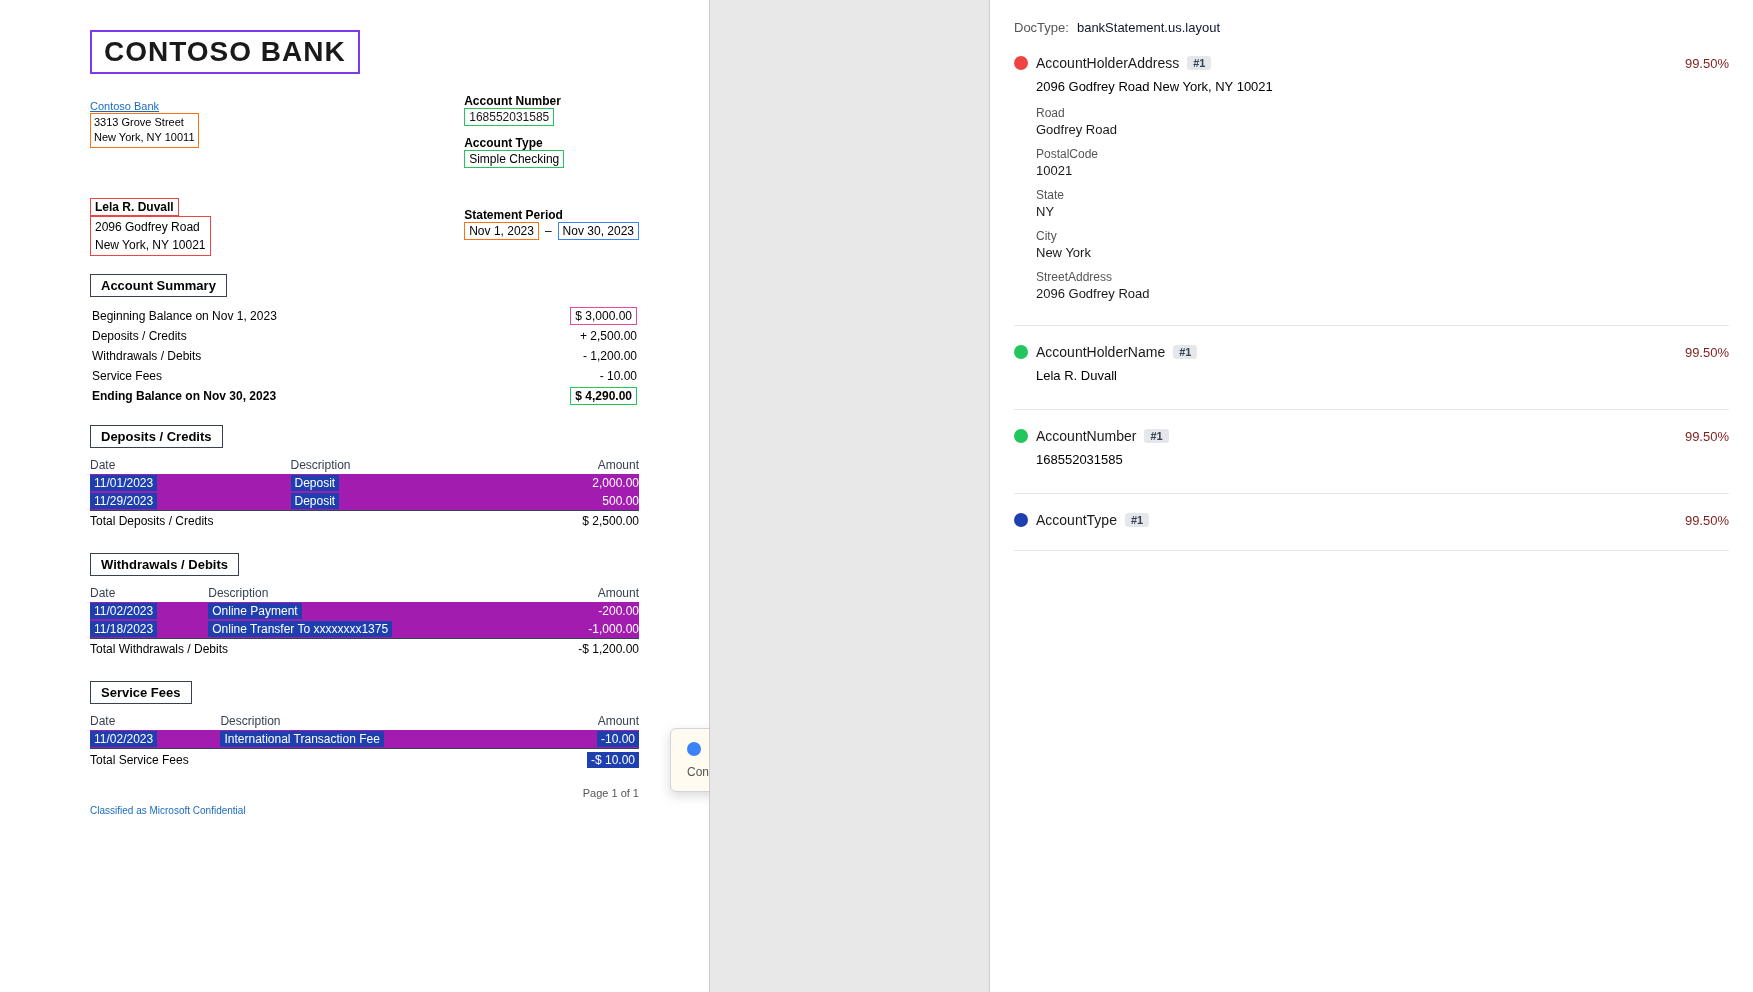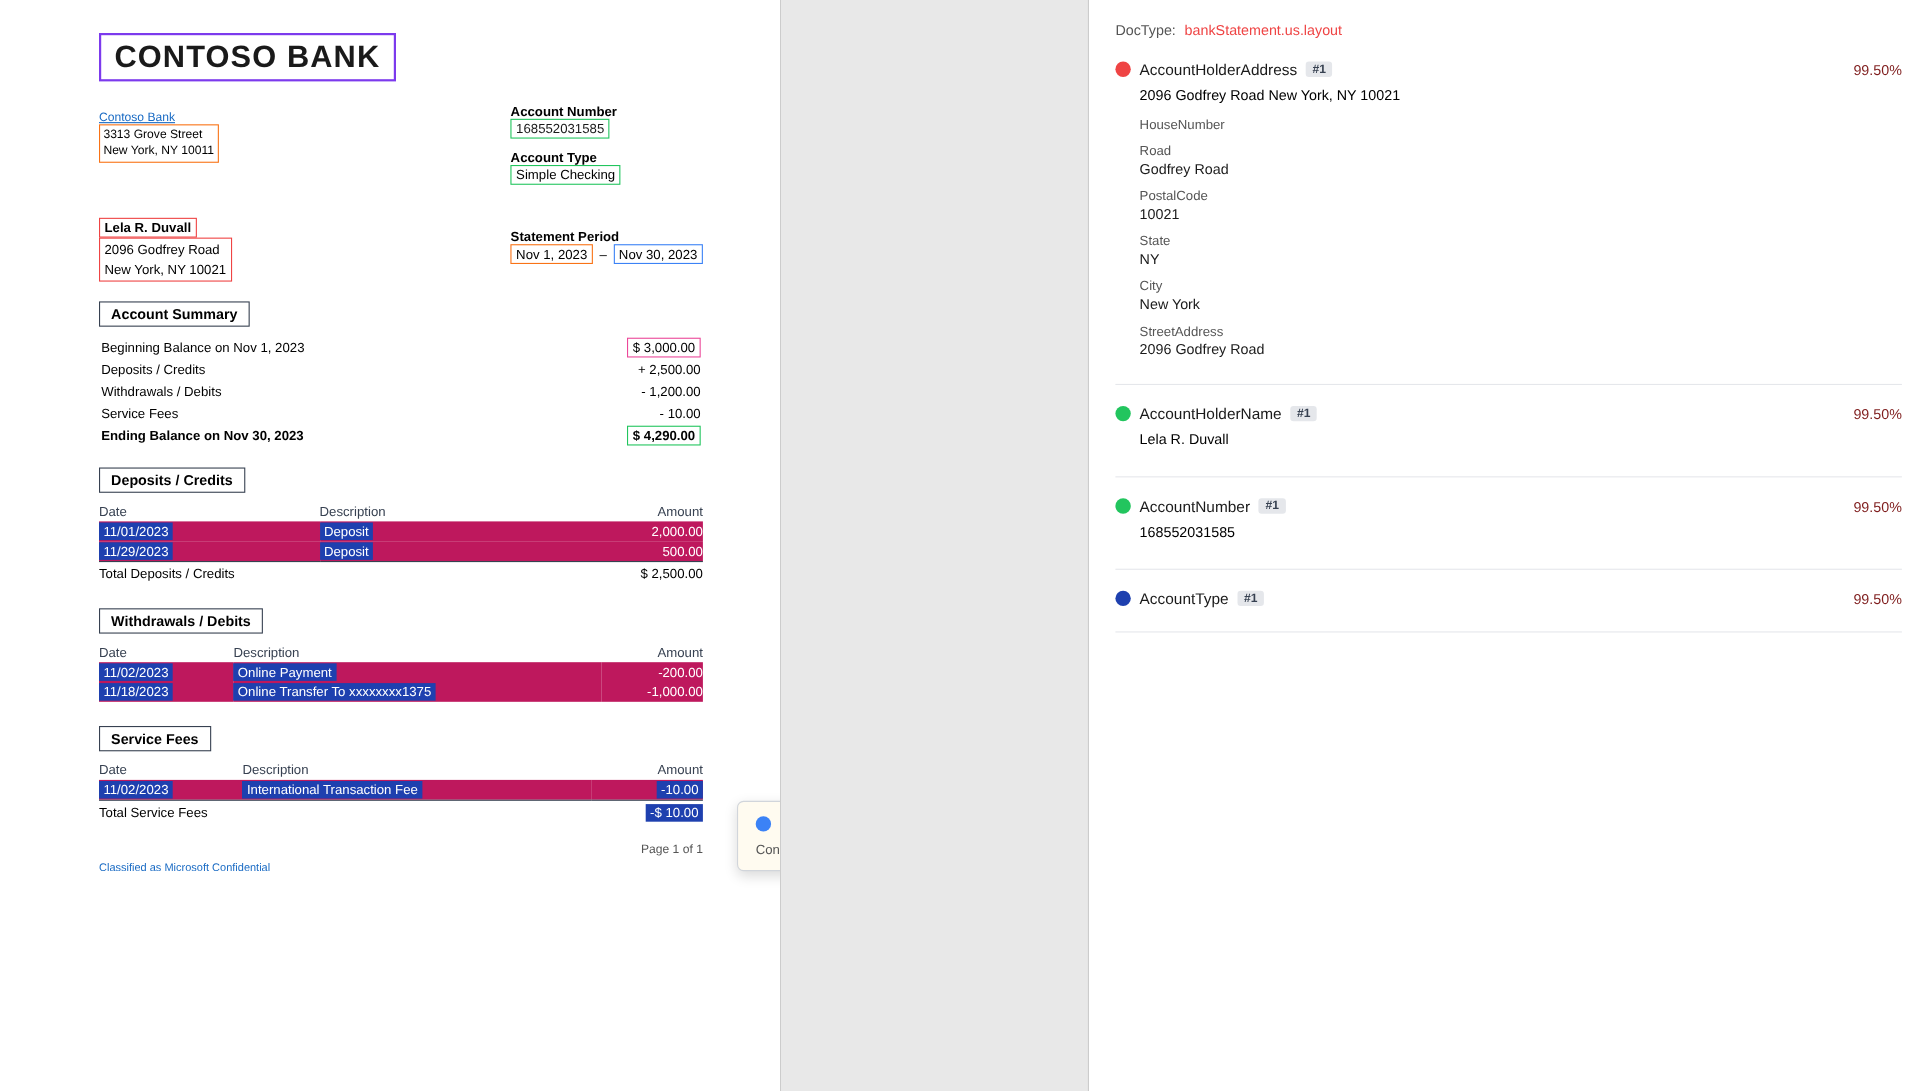--- a/index.html
+++ b/index.html
@@ -141,21 +141,21 @@
     .trans-table .total-row td { padding: 3px 0; border-top: 1px solid #374151; }
 
     .highlight-blue {
       background: #1e40af;
       color: white;
       border: none;
       padding: 1px 4px;
       display: inline-block;
     }
     .highlight-row {
-      background: #be185d;
+      background: #a21caf;
       color: white;
       padding-left: 24px;
     }
     .highlight-row td { color: white; }
 
     .page-num { text-align: right; font-size: 11px; color: #555; margin-top: 16px; }
     .confidential { font-size: 10px; color: #1a6bc4; margin-top: 6px; }
 
     
     .mid-panel {
@@ -207,21 +207,21 @@
     }
 
     .doctype-row {
       display: flex;
       align-items: center;
       gap: 8px;
       margin-bottom: 20px;
       font-size: 13px;
     }
     .doctype-label { color: #555; }
-    .doctype-value { color: #ef4444; font-weight: 500; }
+    .doctype-value { color: #0f172a; font-weight: 500; }
 
     .field-block {
       margin-bottom: 18px;
       border-bottom: 1px solid #e5e7eb;
       padding-bottom: 14px;
     }
     .field-header {
       display: flex;
       align-items: flex-end;
       justify-content: space-between;
@@ -400,20 +400,24 @@
         <tr class="highlight-row data-row">
           <td><span class="highlight-blue">11/02/2023</span></td>
           <td><span class="highlight-blue">Online Payment</span></td>
           <td class="amount-col">-200.00</td>
         </tr>
         <tr class="highlight-row data-row">
           <td><span class="highlight-blue">11/18/2023</span></td>
           <td><span class="highlight-blue">Online Transfer To xxxxxxxx1375</span></td>
           <td class="amount-col">-1,000.00</td>
         </tr>
+        <tr class="total-row">
+          <td colspan="2">Total Withdrawals / Debits</td>
+          <td class="amount-col">-$ 1,200.00</td>
+        </tr>
       </tbody>
     </table>
 
     
     <div class="section-title">Service Fees</div>
     <table class="trans-table">
       <thead>
         <tr>
           <td class="col-header">Date</td>
           <td class="col-header">Description</td>
@@ -463,21 +467,20 @@
       <div class="field-header-left">
         <div class="field-dot-red"></div>
         <span class="field-name">AccountHolderAddress</span>
         <span class="field-badge">#1</span>
       </div>
       <span class="field-confidence">99.50%</span>
     </div>
     <div class="field-value-main">2096 Godfrey Road New York, NY 10021</div>
     <div class="sub-fields">
       <div class="sub-field">
-        <div class="sub-field-name">HouseNumber</div>
       </div>
       <div class="sub-field">
         <div class="sub-field-name">Road</div>
         <div class="sub-field-value">Godfrey Road</div>
       </div>
       <div class="sub-field">
         <div class="sub-field-name">PostalCode</div>
         <div class="sub-field-value">10021</div>
       </div>
       <div class="sub-field">

